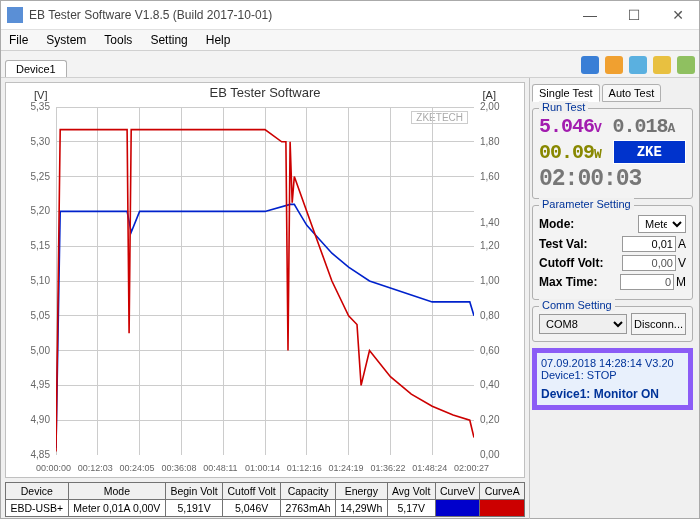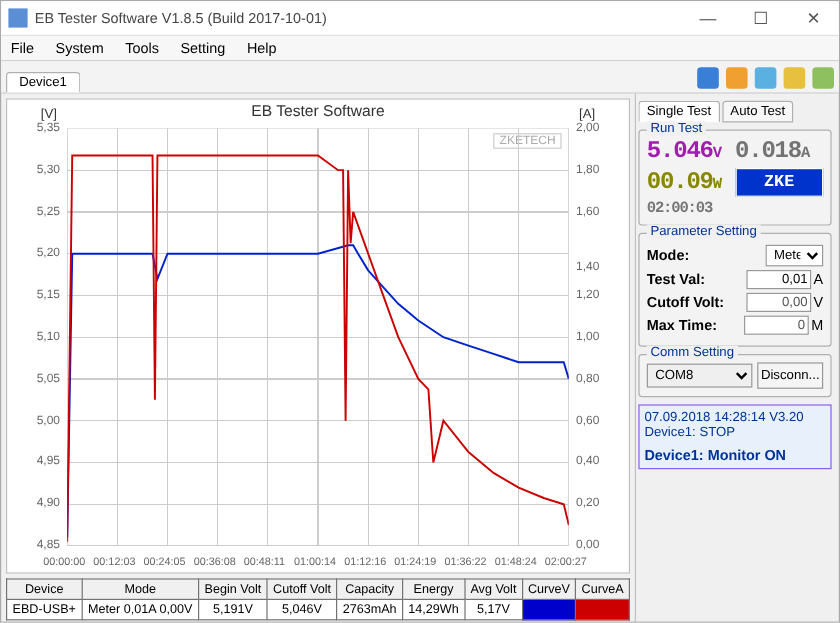--- a/index.html
+++ b/index.html
@@ -291,21 +291,21 @@
     align-items: center;
   }
   .comm-row select {
     flex: 1;
     font-size: 11px;
     border: 1px solid #999;
     padding: 2px;
   }
   .status-box {
     background: #e8f0fc;
-    border: 1px solid #8b5cf6;
+    border: 5px solid #8b5cf6;
     padding: 4px;
     font-size: 11px;
     color: #003399;
   }
   .status-box .line2 {
     font-weight: bold;
     font-size: 12px;
     margin-top: 6px;
   }
 </style>
@@ -458,21 +458,21 @@
           <div class="big v-color">
             <span>5.046</span><span class="unit">V</span>
           </div>
           <div class="big a-color">
             <span>0.018</span><span class="unit">A</span>
           </div>
           <div class="big w-color">
             <span>00.09</span><span class="unit">W</span>
           </div>
           <div class="logo-box">ZKE</div>
-          <div class="big t-color" style="grid-column:1/3;font-size:13px">02:00:03</div>
+          <div class="big t-color" style="grid-column:1/3;font-size:23px">02:00:03</div>
         </div>
       </div>
 
       <div class="groupbox">
         <div class="gtitle">Parameter Setting</div>
         <div class="param-row">
           <span class="label">Mode:</span>
           <span class="input">
               <select><option>Meter</option></select>
             </span>

